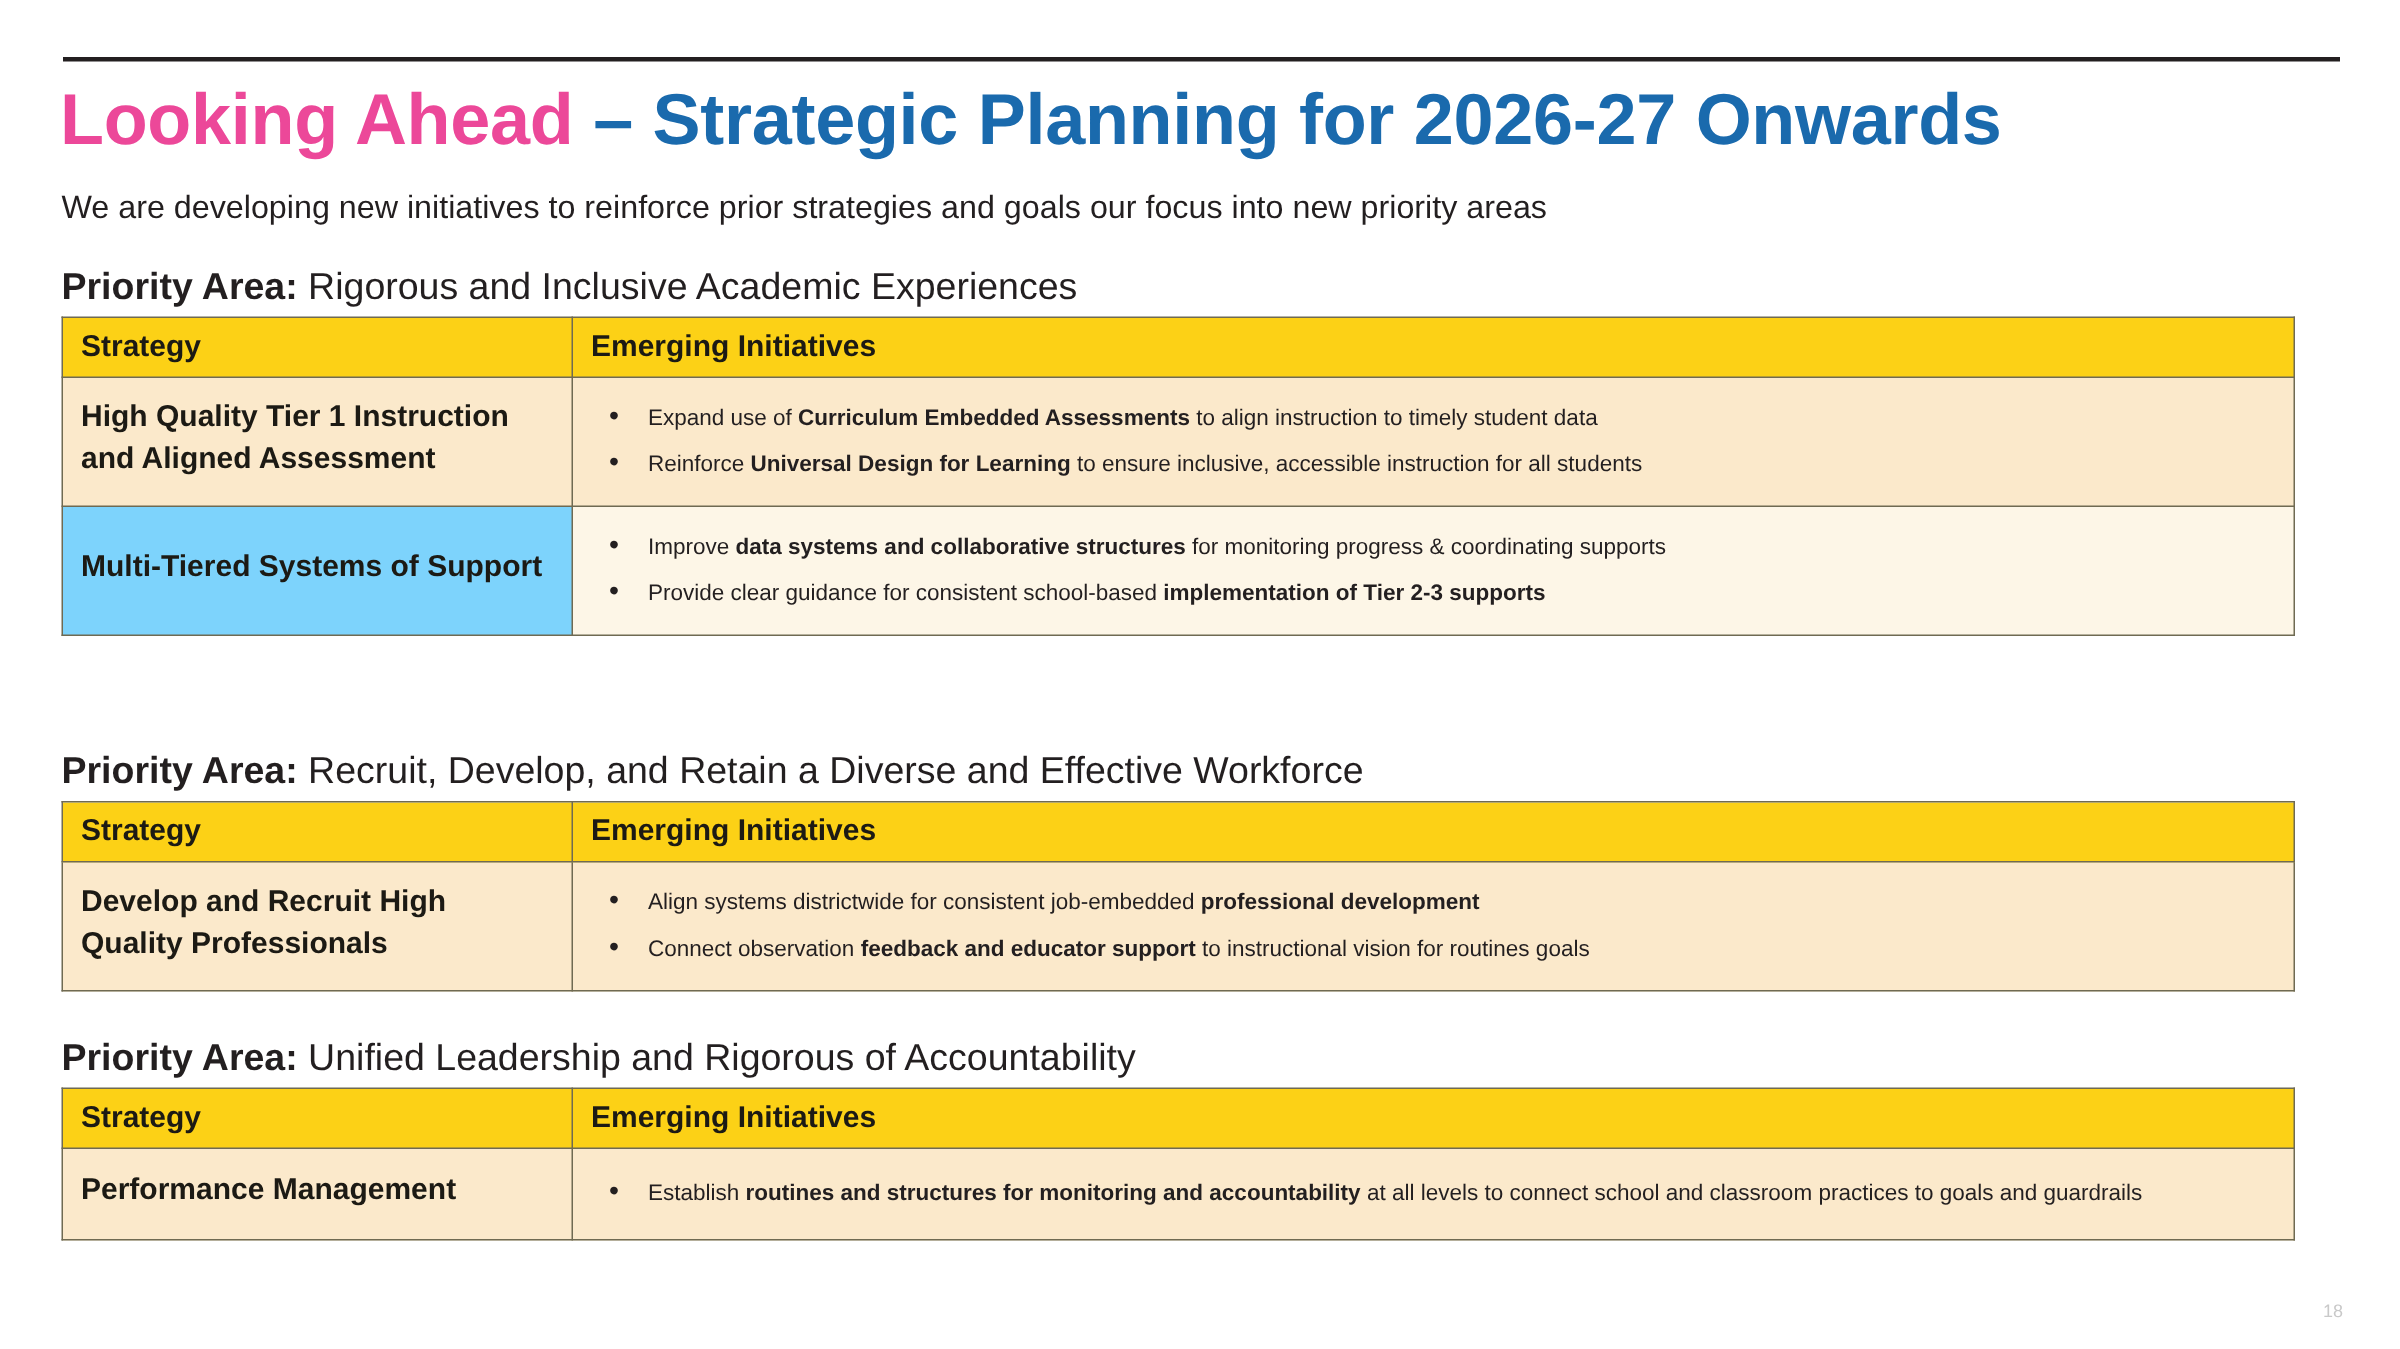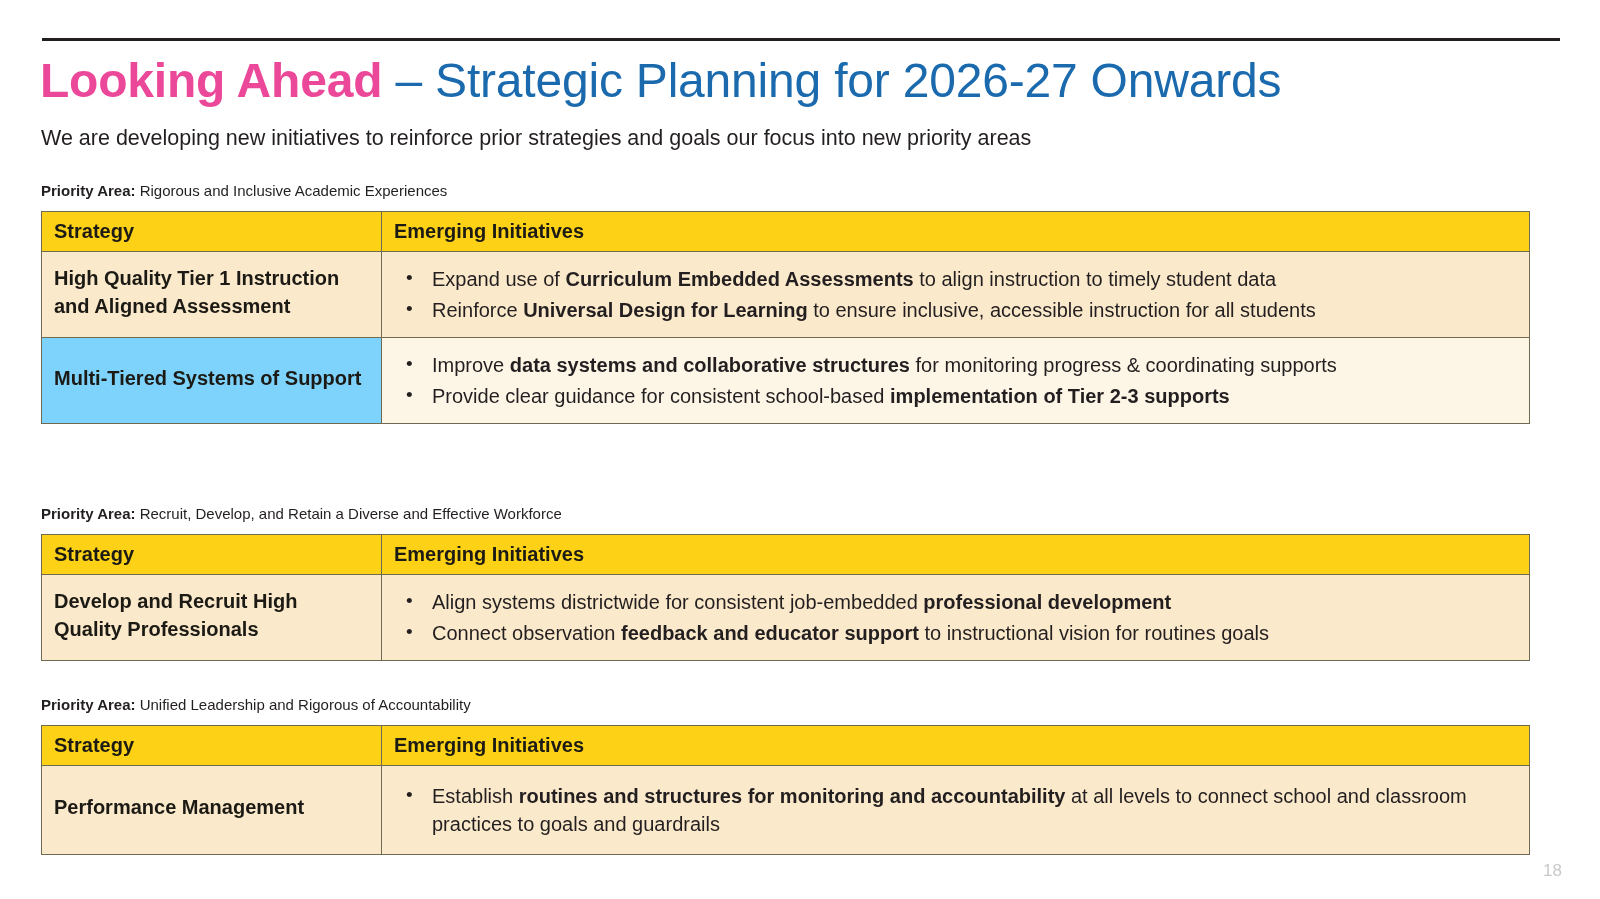--- a/index.html
+++ b/index.html
@@ -40,21 +40,21 @@
     font-size: 48px;
     line-height: 62px;
     white-space: nowrap;
     letter-spacing: -0.2px;
   }
   .title .t-bold {
     font-weight: bold;
     color: #ec4899;
   }
   .title .t-rest {
-    font-weight: normal;
+    font-weight: bold;
     color: #1a6aad;
   }
 
   .subtitle {
     position: absolute;
     left: 41px;
     top: 124px;
     font-size: 21.5px;
     line-height: 28px;
     color: #231f20;
@@ -66,21 +66,21 @@
   .section {
     position: absolute;
     left: 41px;
     width: 1488px;
   }
   #section-0 { top: 178px; }
   #section-1 { top: 501px; }
   #section-2 { top: 692px; }
 
   .priority-line {
-    font-size: 15px;
+    font-size: 25px;
     line-height: 26px;
     color: #231f20;
     margin-bottom: 7px;
     white-space: nowrap;
   }
   .priority-line .p-label { font-weight: bold; }
   .priority-line .p-value { font-weight: normal; }
 
   table.strategy-table {
     border-collapse: collapse;
@@ -128,42 +128,42 @@
 
   ul.init-list {
     list-style: none;
     margin: 0;
     padding: 0;
   }
   ul.init-list li {
     position: relative;
     padding-left: 42px;
     margin: 6px 0;
-    font-size: 20px;
+    font-size: 15px;
     line-height: 28px;
     color: #231f20;
     font-weight: normal;
   }
   ul.init-list li:before {
     content: "\2022";
     position: absolute;
     left: 16px;
     top: -1px;
     font-size: 19px;
     color: #231f20;
     line-height: 28px;
   }
   ul.init-list.tight li { margin: 3px 0; }
   ul.init-list li b { font-weight: bold; }
 
   .page-number {
     position: absolute;
     right: 38px;
     bottom: 18px;
-    font-size: 17px;
+    font-size: 12px;
     color: #c9c9c9;
     font-weight: normal;
   }
 </style>
 </head>
 <body>
 
 <div class="slide">
 
   <div class="top-rule"></div>

